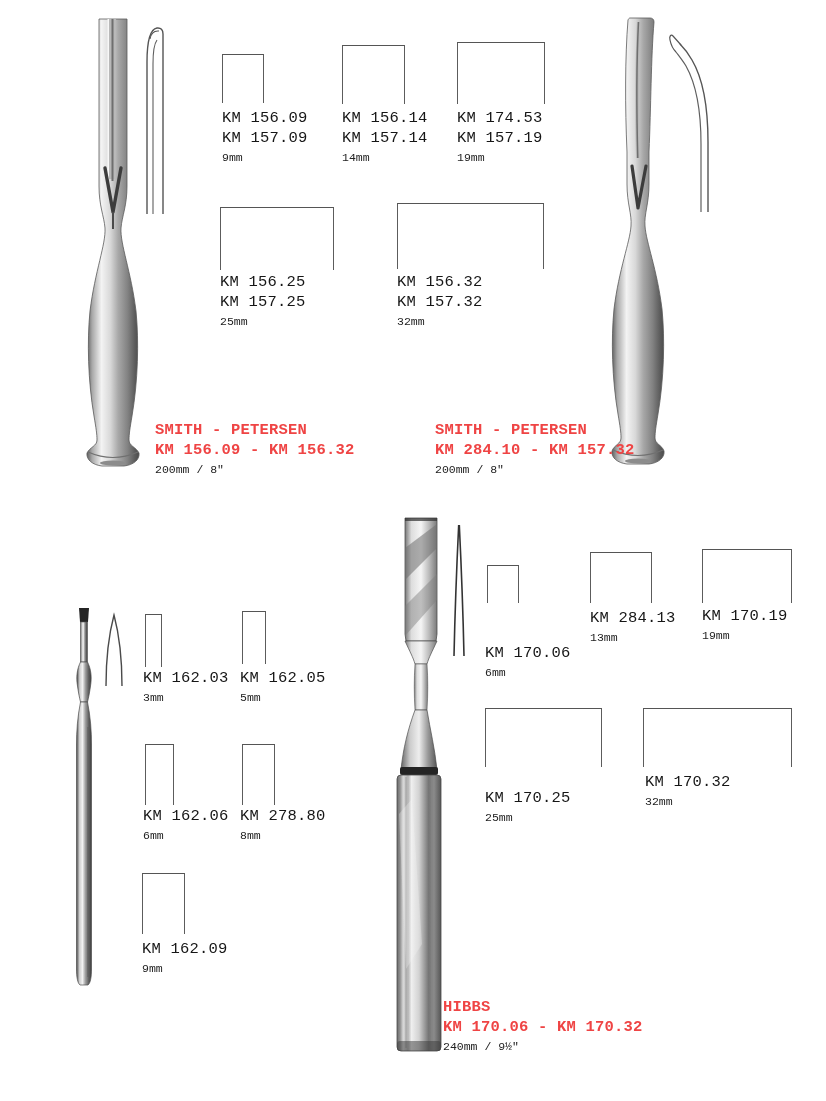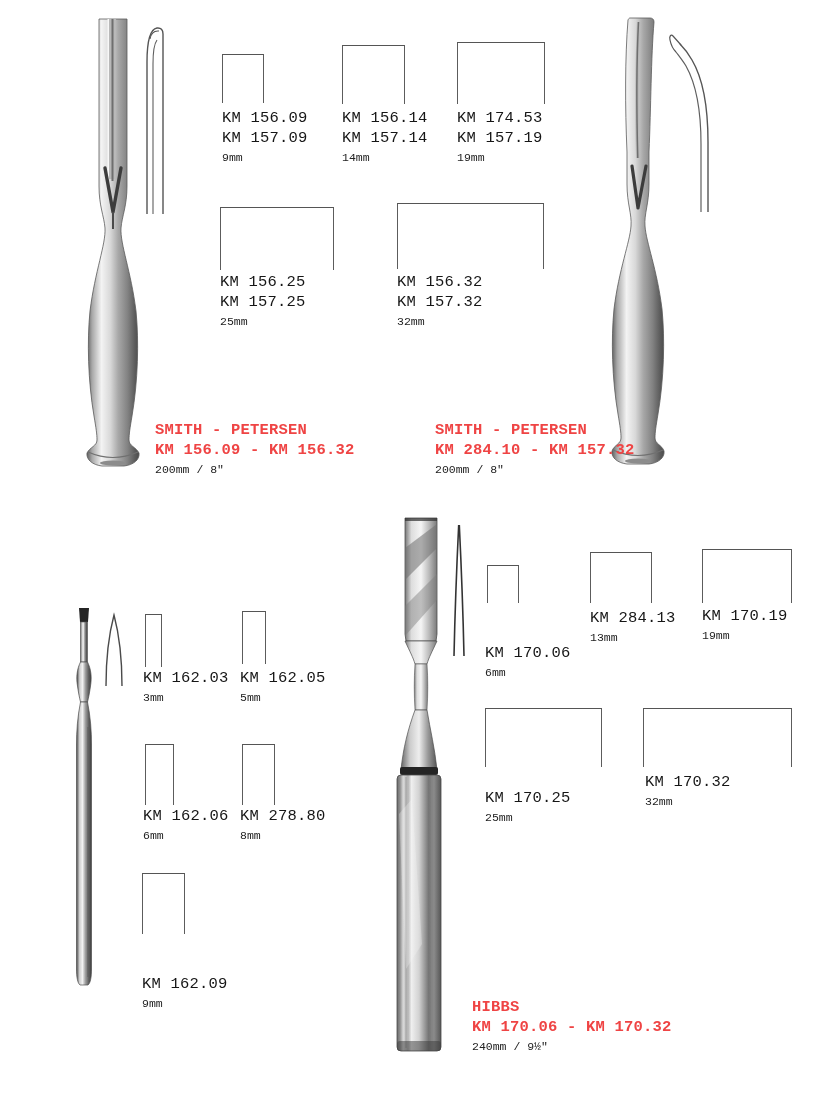--- a/index.html
+++ b/index.html
@@ -165,21 +165,21 @@
     <div class="mm-label">5mm</div>
   </div>
   <div class="size-group" style="left:143px;top:806px;">
     <div class="km-code">KM 162.06</div>
     <div class="mm-label">6mm</div>
   </div>
   <div class="size-group" style="left:240px;top:806px;">
     <div class="km-code">KM 278.80</div>
     <div class="mm-label">8mm</div>
   </div>
-  <div class="size-group" style="left:142px;top:974px;">
+  <div class="size-group" style="left:142px;top:939px;">
     <div class="km-code">KM 162.09</div>
     <div class="mm-label">9mm</div>
   </div>
 
 
   <div class="abs" style="left:392px;top:514px;">
     <svg width="54" height="545" viewBox="0 0 54 545">
       <defs>
         <linearGradient id="gC" x1="0" y1="0" x2="1" y2="0">
           <stop offset="0" stop-color="#777"></stop>
@@ -250,19 +250,19 @@
   </div>
   <div class="size-group" style="left:485px;top:772px;margin-top:16px;">
     <div class="km-code">KM 170.25</div>
     <div class="mm-label">25mm</div>
   </div>
   <div class="size-group" style="left:645px;top:772px;">
     <div class="km-code">KM 170.32</div>
     <div class="mm-label">32mm</div>
   </div>
 
-  <div class="caption" style="left:443px;top:998px;padding-left:29px;">
+  <div class="caption" style="left:443px;top:998px;">
     <div class="cap-name">HIBBS</div>
     <div class="cap-range">KM 170.06 - KM 170.32</div>
     <div class="cap-length">240mm / 9½"</div>
   </div>
 
 </div>
 
 </body></html>

